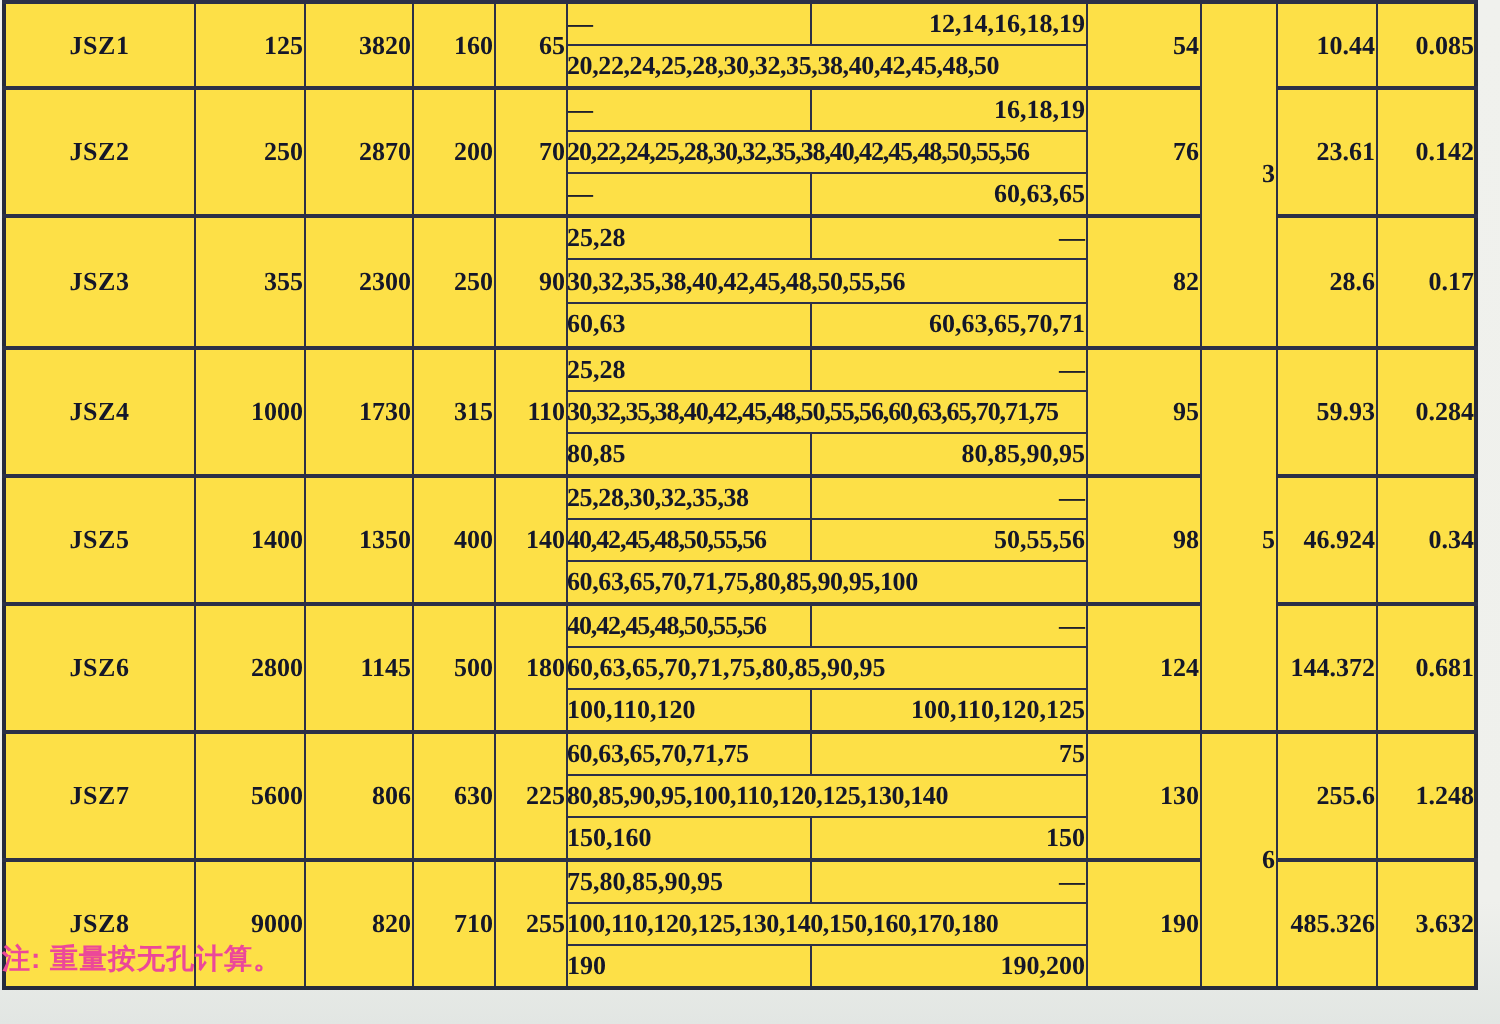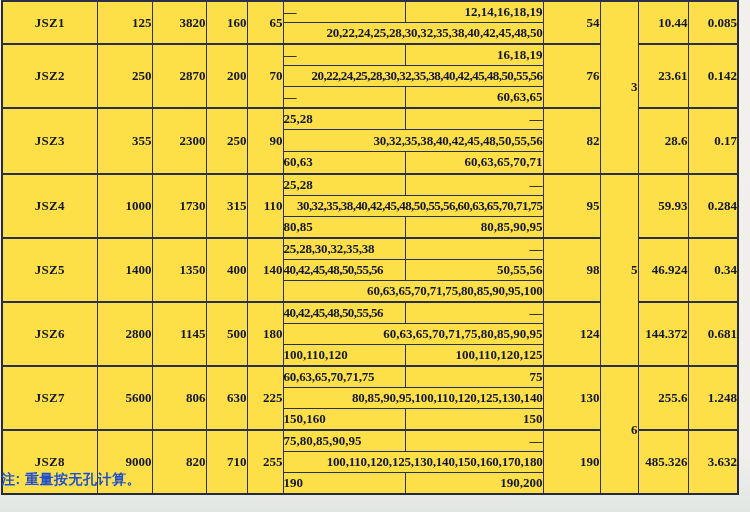--- a/index.html
+++ b/index.html
@@ -25,27 +25,27 @@
     overflow:hidden;
     font-weight:600;
     font-size:13px;
     vertical-align:middle;
   }
   tr.group-start td{border-top-width:2.2px;}
   td.c-num{text-align:right;font-size:13.5px;}
   td.c-model{text-align:center;font-size:13.5px;letter-spacing:0.3px;}
   td.bore-l{text-align:left;padding-left:7px;}
   td.bore-r{text-align:right;padding-left:11px;}
-  td.bore-s{text-align:right;margin-left:12px;}
+  td.bore-s{text-align:left;margin-left:12px;}
   td.fs-b{font-size:12.4px;letter-spacing:-0.2px;}
   td.fs-c{font-size:11.6px;letter-spacing:-0.55px;}
   .note{
     position:absolute;left:1px;top:471px;
     font-family:"Liberation Sans",sans-serif;
-    font-weight:bold;font-size:14px;color:#1d4ed8;
+    font-weight:bold;font-size:14px;color:#ec4899;
     letter-spacing:0.5px;
   }
 </style>
 </head>
 <body>
 
 <div class="page">
   <table class="spec">
     <colgroup>
       <col style="width:95px">

